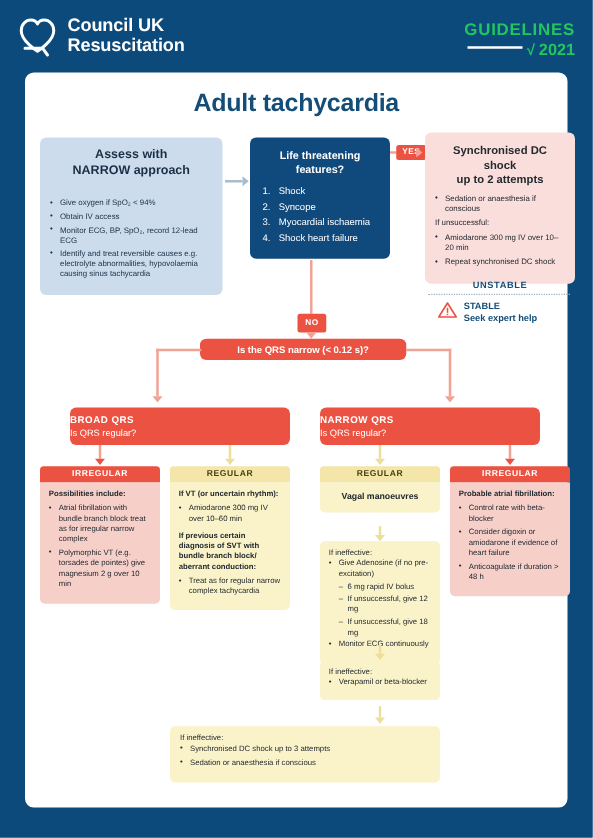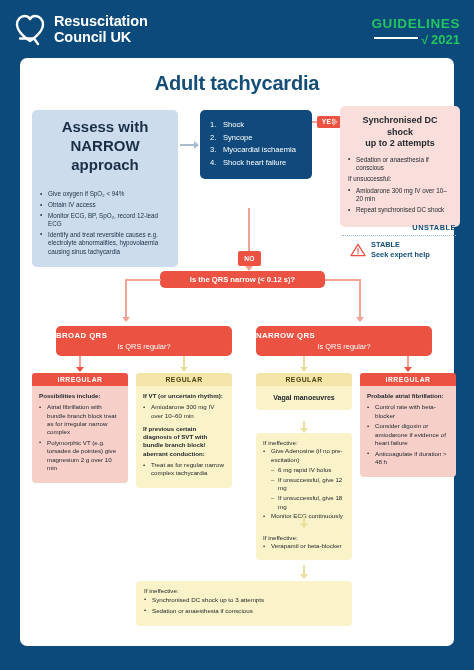--- a/index.html
+++ b/index.html
@@ -45,55 +45,55 @@
   .bhead { text-align: center; font-weight: bold; }
   .bullets { list-style: none; }
   .bullets li { position: relative; padding-left: 8px; margin-bottom: 2.5px; }
   .bullets li::before { content: "•"; position: absolute; left: 0; top: -0.5px; }
   .numlist { list-style: none; counter-reset: n; }
   .numlist li { position: relative; padding-left: 13px; margin-bottom: 1.5px; counter-increment: n; }
   .numlist li::before { content: counter(n) "."; position: absolute; left: 0; }
 
   
   #abcde { left: 12px; top: 52px; width: 146px; padding: 8px 8px 9px; font-size: 6.3px; line-height: 1.32; }
-  #abcde .bhead { font-size: 15px; line-height: 1.25; margin-bottom: 16px; }
+  #abcde .bhead { font-size: 10px; line-height: 1.25; margin-bottom: 16px; }
 
   #ltf { left: 180px; top: 52px; width: 112px; padding: 9px 10px 10px; font-size: 7.6px; line-height: 1.45; }
   #ltf .bhead { font-size: 8.6px; line-height: 1.25; margin-bottom: 7px; }
 
   #dcshock { left: 320px; top: 48px; width: 120px; padding: 9px 8px 10px; font-size: 6.3px; line-height: 1.34; }
   #dcshock .bhead { font-size: 9px; line-height: 1.28; margin-bottom: 6px; }
   #dcshock .plain { margin: 3px 0 3px; }
 
   .badge {
     position: absolute; background: #ec5242; color: #fff; font-size: 6.6px;
     font-weight: bold; letter-spacing: 0.4px; text-align: center; border-radius: 2px;
   }
   #yes-badge { left: 297px; top: 58px; width: 24px; height: 12px; line-height: 12px; }
   #no-badge  { left: 218px; top: 193px; width: 23px; height: 15px; line-height: 15px; }
 
   
   .unstable-lbl {
-    position: absolute; left: 324px; top: 165px; width: 112px; text-align: right;
+    position: absolute; left: 324px; top: 165px; width: 112px; text-align: center;
     color: #144e78; font-size: 7.4px; font-weight: bold; letter-spacing: 0.5px;
   }
   .dotted { position: absolute; left: 322px; top: 177px; width: 114px; height: 0;
             border-top: 1.2px dotted #9fb4c6; }
-  .stable-row { position: absolute; left: 330px; top: 182px; display: flex; gap: 5px; align-items: center; }
+  .stable-row { position: absolute; left: 330px; top: 182px; display: flex; gap: 5px; align-items: flex-start; }
   .warn { width: 16px; height: 14px; flex: none; margin-top: 1px; }
   .stable-txt { color: #144e78; font-size: 7.4px; font-weight: bold; line-height: 1.3; }
 
   
   #qrsq { left: 140px; top: 213px; width: 165px; height: 17px; font-size: 7.6px;
           font-weight: bold; text-align: center; line-height: 17px; }
 
   #broad  { left: 36px;  top: 268px; width: 176px; height: 30px; padding-top: 5px; }
   #narrow { left: 236px; top: 268px; width: 176px; height: 30px; padding-top: 5px; }
   .qrs-t1 { font-size: 7.8px; font-weight: bold; letter-spacing: 0.4px; text-align: left; }
-  .qrs-t2 { font-size: 7.4px; text-align: center; margin-top: 2px; }
+  .qrs-t2 { font-size: 7.4px; margin-top: 2px; }
 
   .subhdr { height: 13px; line-height: 13px; font-size: 6.8px; font-weight: bold;
             letter-spacing: 0.5px; text-align: center; border-radius: 3px 3px 0 0; }
 
   .col { position: absolute; }
   #col1 { left: 12px;  top: 315px; width: 96px; }
   #col2 { left: 116px; top: 315px; width: 96px; }
   #col4 { left: 340px; top: 315px; width: 96px; }
   .colbody { padding: 6px 7px 8px; font-size: 6.2px; line-height: 1.34; border-radius: 0 0 4px 4px; }
   .colbody b, .colbody .lbl { font-weight: bold; display: block; margin-bottom: 3px; }
@@ -128,22 +128,22 @@
 
 <div class="page">
 
   <div class="header">
     <div class="logo">
       <svg class="logo-mark" viewBox="0 0 32 34">
         <path d="M16 29 C16 29 3 21 3 12.5 C3 7.5 6.6 4 10.7 4 C13.2 4 15.2 5.4 16 7.2 C16.8 5.4 18.8 4 21.3 4 C25.4 4 29 7.5 29 12.5 C29 21 16 29 16 29 Z" fill="none" stroke="#ffffff" stroke-width="2.4" stroke-linejoin="round"></path>
         <path d="M6 26.5 L20 26.5 L24 32" fill="none" stroke="#ffffff" stroke-width="2.4" stroke-linecap="round" stroke-linejoin="round"></path>
       </svg>
       <div class="logo-text">
+        <div>Council UK</div>
         <div>Resuscitation</div>
-        <div>Council UK</div>
       </div>
     </div>
     <div class="guidelines">
       <div class="gl-word">GUIDELINES</div>
       <div class="gl-year">
         <span class="gl-rule"></span>
         <span class="gl-tick">√</span>
         <span>2021</span>
       </div>
     </div>
@@ -163,20 +163,24 @@
         <li>Obtain IV access</li>
         <li>Monitor ECG, BP, SpO₂, record 12-lead ECG</li>
         <li>Identify and treat reversible causes e.g. electrolyte abnormalities, hypovolaemia causing sinus tachycardia</li>
       </ul>
     </div>
 
     <div class="ln-grey" style="left:160px; top:86px; width:14px; height:2px;"></div>
     <div class="arrow ar-right-grey" style="left:174px; top:83px;"></div>
 
     <div class="box box-blue-dark" id="ltf">
+      <div class="bhead">
+        <div>Life threatening</div>
+        <div>features?</div>
+      </div>
       <ol class="numlist">
         <li>Shock</li>
         <li>Syncope</li>
         <li>Myocardial ischaemia</li>
         <li>Shock heart failure</li>
       </ol>
     </div>
 
     <div class="ln" style="left:292px; top:63px; width:6px; height:2px;"></div>
     <div class="badge" id="yes-badge">YES</div>

